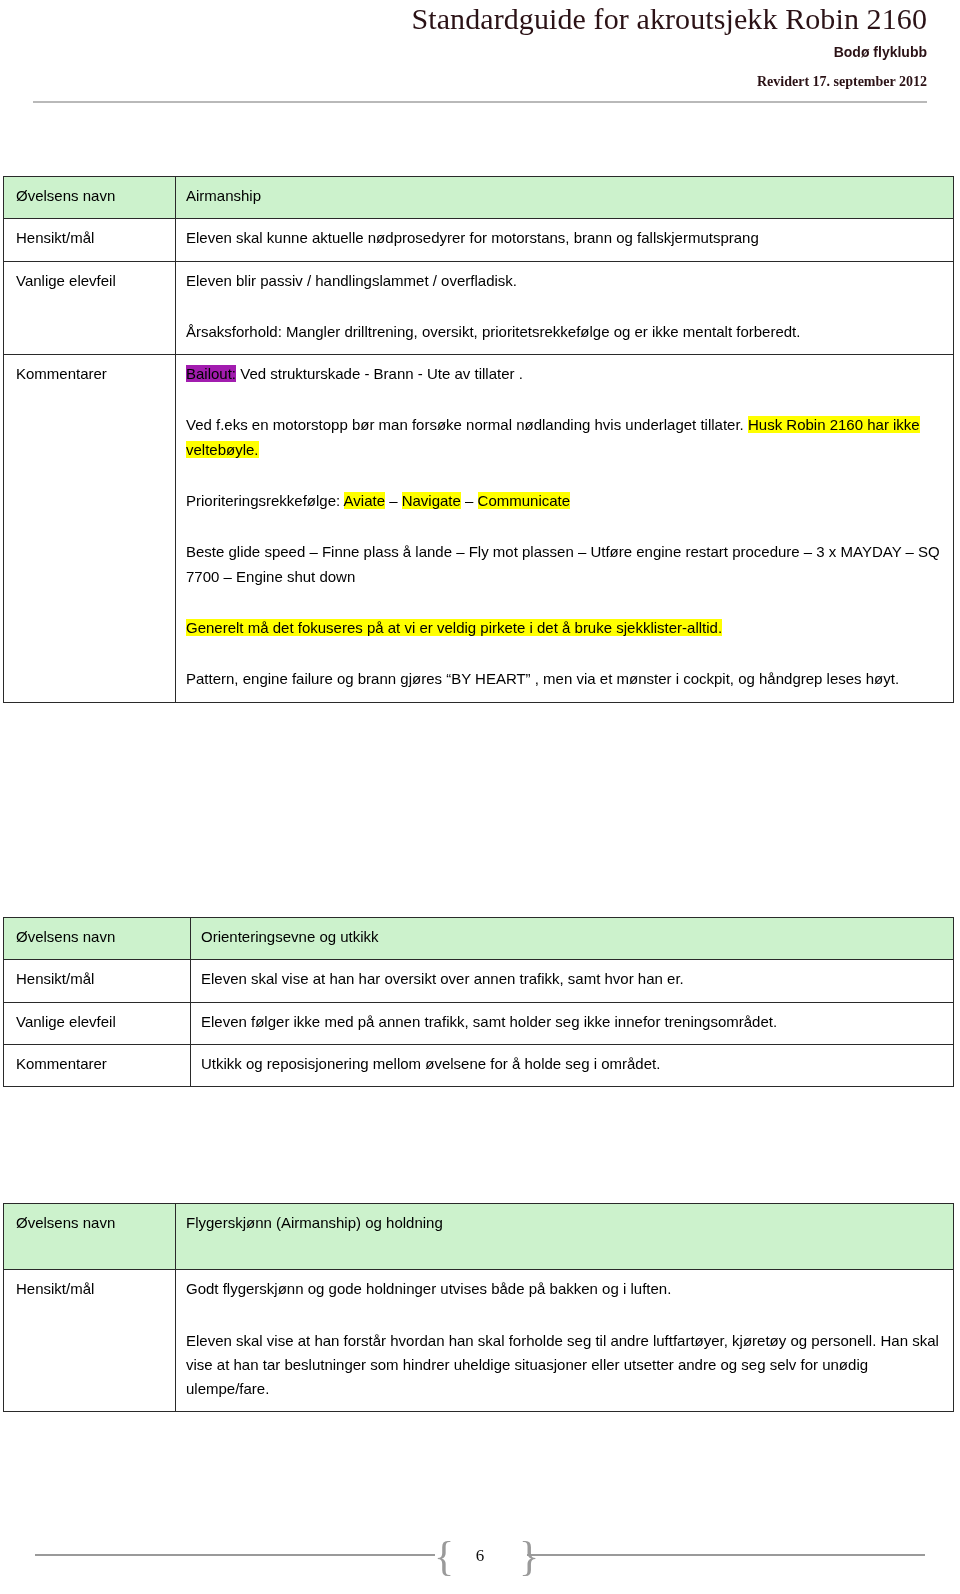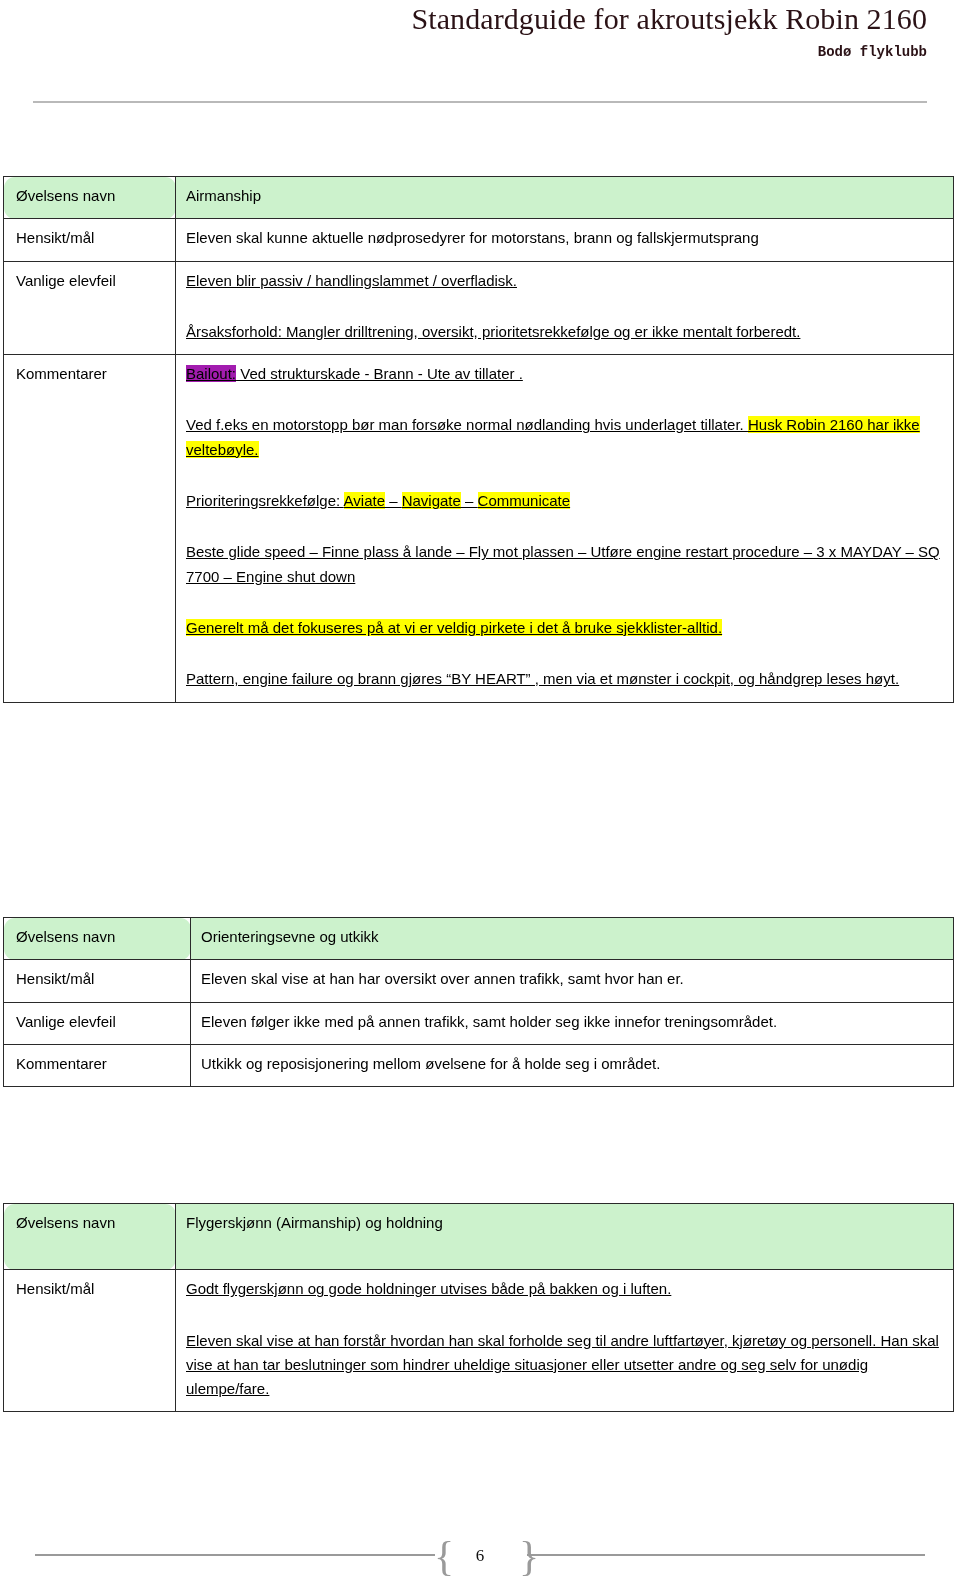--- a/index.html
+++ b/index.html
@@ -27,21 +27,21 @@
     font-size: 30px;
     font-weight: normal;
     color: #2b1216;
     text-align: right;
     padding-right: 33px;
     margin: 0;
     padding-top: 2px;
     letter-spacing: 0.1px;
   }
   .doc-subtitle {
-    font-family: Liberation Mono, monospace;
+    font-family: Liberation Sans, sans-serif;
     font-size: 14px;
     font-weight: bold;
     color: #2b1216;
     text-align: right;
     padding-right: 33px;
     margin: 0;
     padding-top: 8px;
   }
   .doc-revision {
     font-family: "Liberation Serif", serif;
@@ -70,42 +70,41 @@
     font-size: 15px;
     line-height: 1.62;
   }
   .ex-table td {
     border: 1.3px solid #2a2a2a;
     vertical-align: top;
     padding: 7px 10px 10px 10px;
   }
   .ex-table td.label {
     padding-left: 12px;
-    border-radius: 11px;
   }
   .hdr-row td {
     background: #ccf2cc;
   }
 
   
   #table-emergencies { left: 3px; top: 176px; width: 950px; }
   #table-emergencies col.c1 { width: 172px; }
   #table-emergencies col.c2 { width: 778px; }
 
   
   #table-orientering { left: 3px; top: 917px; width: 950px; }
   #table-orientering col.c1 { width: 187px; }
   #table-orientering col.c2 { width: 763px; }
 
   
   #table-airmanship { left: 3px; top: 1203px; width: 950px; }
   #table-airmanship col.c1 { width: 172px; }
   #table-airmanship col.c2 { width: 778px; }
 
-  .cell-para { margin: 0; text-decoration: underline; }
+  .cell-para { margin: 0; }
   .cell-para + .cell-para { margin-top: 27px; }
 
   .hl-yellow { background: #ffff00; }
   .hl-cyan   { background: #a21caf; }
 
   
   td.label-bottomish {
     vertical-align: bottom;
     padding-bottom: 34px;
   }
@@ -154,20 +153,21 @@
     font-size: 17px;
     color: #111111;
   }
 </style>
 </head>
 <body>
 
 <div class="page-header">
   <div class="doc-title">Standardguide for akroutsjekk Robin 2160</div>
   <div class="doc-subtitle">Bodø flyklubb</div>
+  <div class="doc-revision">Revidert 17. september 2012</div>
   <div class="header-rule"></div>
 </div>
 
 <table class="ex-table" id="table-emergencies">
   <colgroup>
       <col class="c1">
       <col class="c2">
     </colgroup>
   <tbody>
     <tr class="hdr-row">

